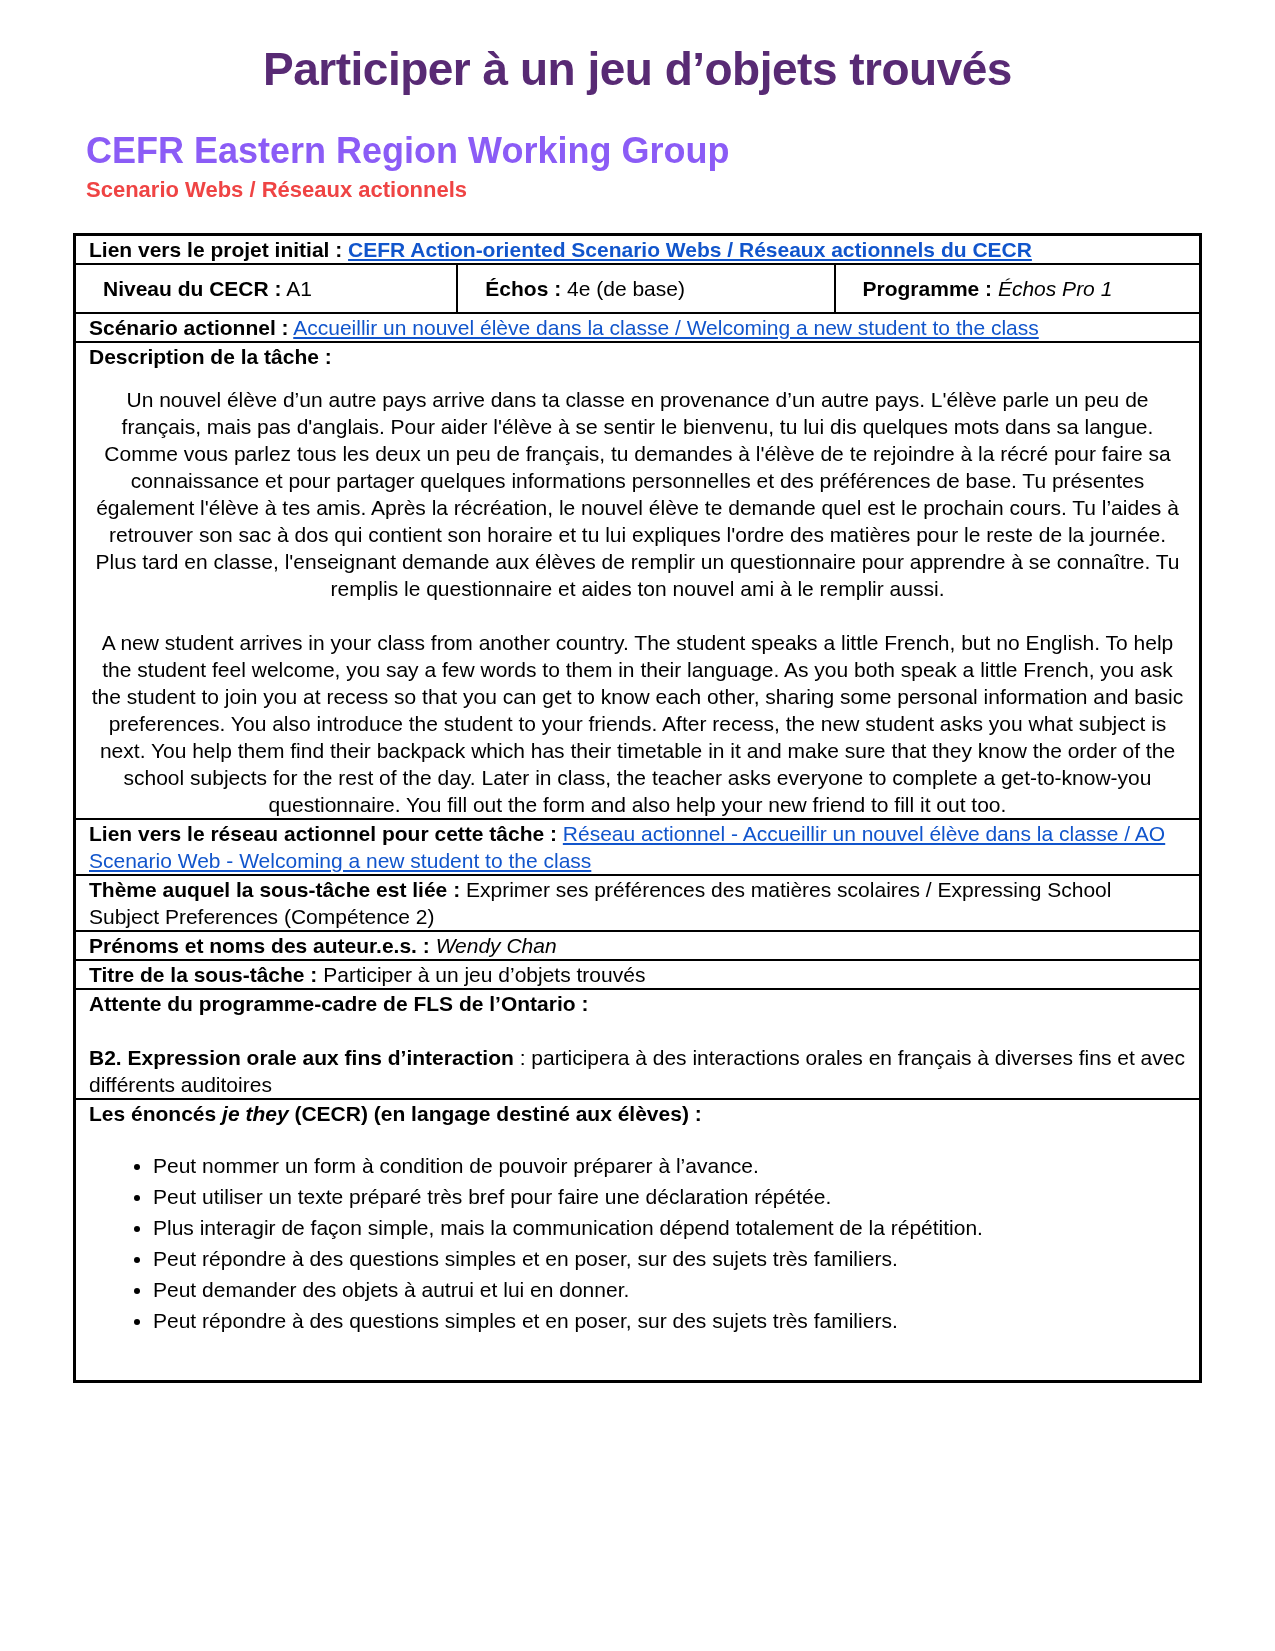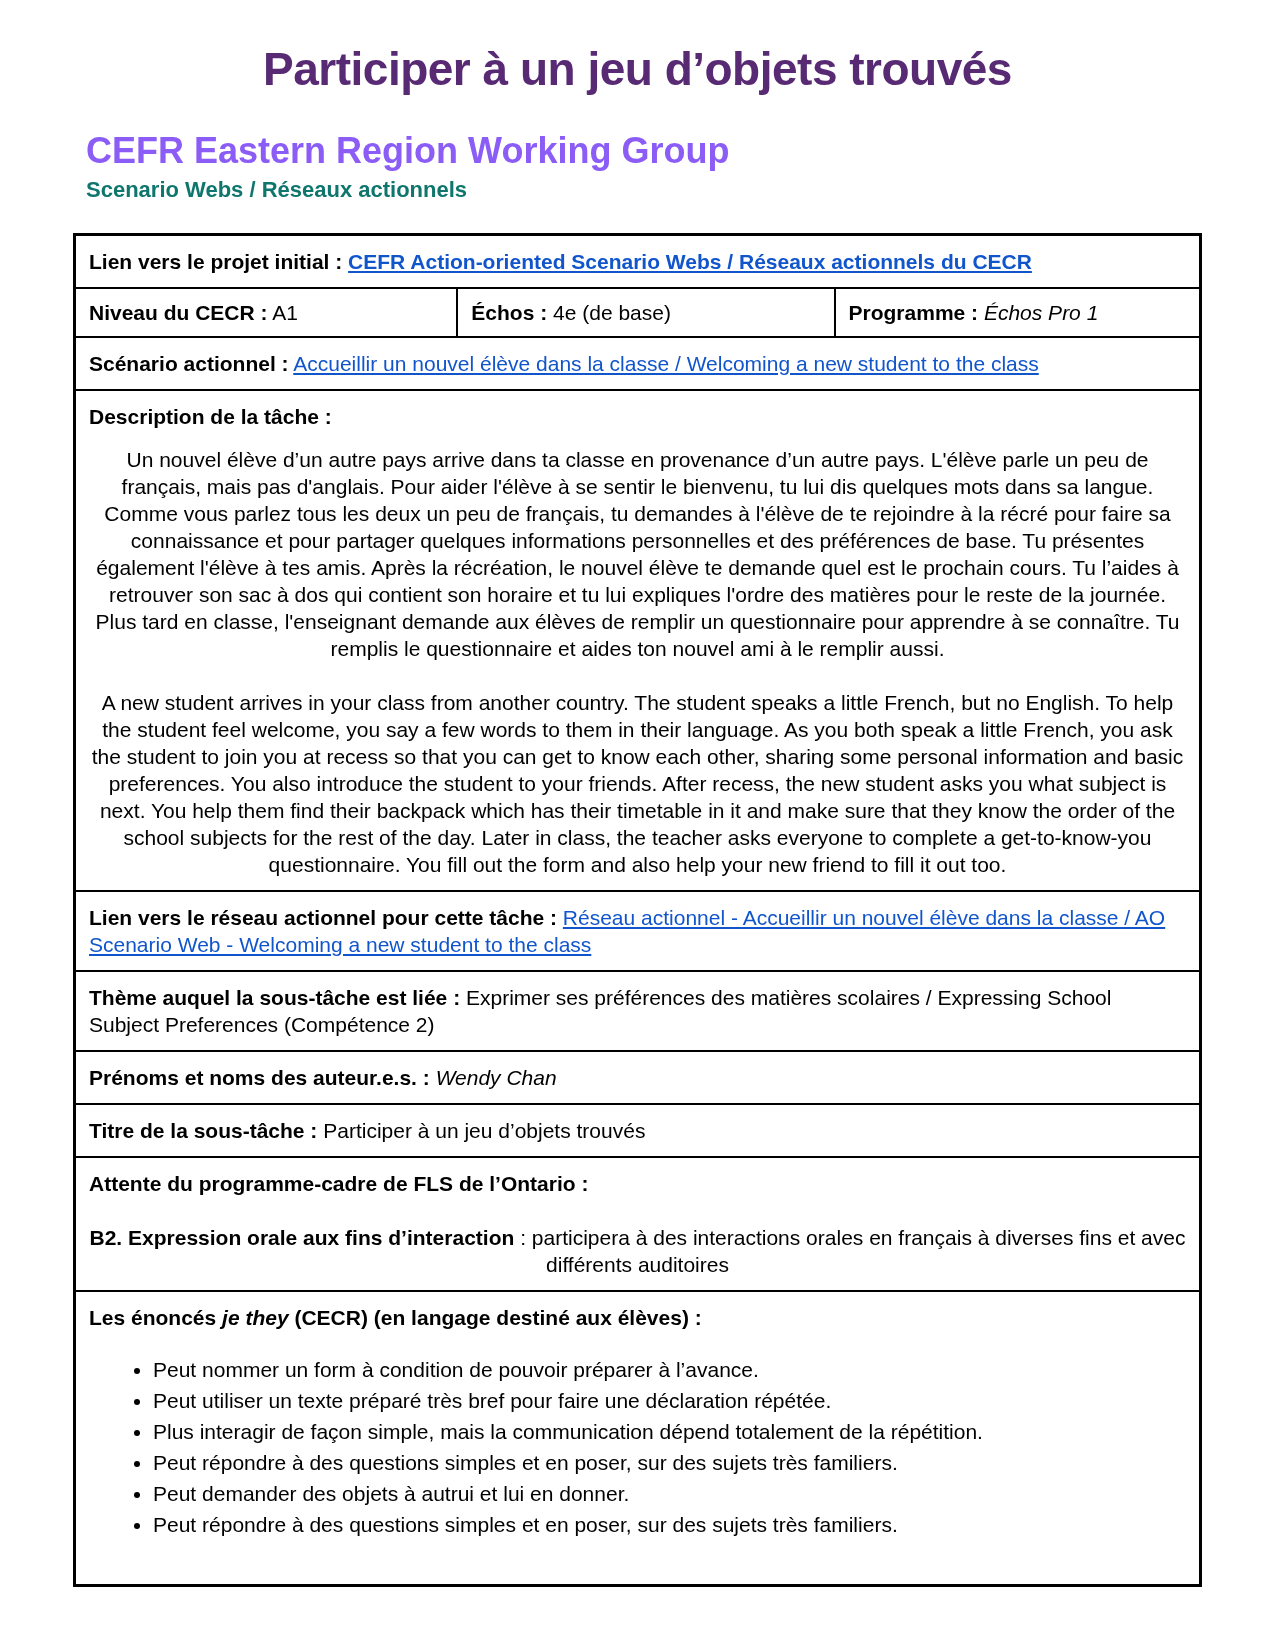--- a/index.html
+++ b/index.html
@@ -30,48 +30,48 @@
   }
   .subtitle-main {
     font-size: 36px;
     font-weight: bold;
     color: #8b5cf6;
   }
   .subtitle-sub {
     margin-top: 5px;
     font-size: 22px;
     font-weight: bold;
-    color: #0f766e;
+    color: #ef4444;
   }
   table.info-table {
     width: 100%;
     margin-top: 30px;
     border-collapse: collapse;
     border: 3px solid #000000;
     font-size: 21px;
     line-height: 27px;
   }
   table.info-table td {
     border: 2px solid #000000;
-    padding: 12px 13px;
+    padding: 0 13px;
     vertical-align: top;
   }
-  tr.meta-row td { padding: 10px 13px; }
+  tr.meta-row td { padding: 10px 27px; }
   .lbl { font-weight: bold; }
   .val-italic { font-style: italic; }
   a.doc-link {
     color: #1155cc;
     text-decoration: underline;
     cursor: pointer;
   }
   a.doc-link.bold { font-weight: bold; }
   p.para { margin: 16px 0 27px 0; text-align: center; }
   p.para:last-child { margin-bottom: 0; }
   .desc-label { font-weight: bold; }
-  p.b2-para { margin: 27px 0 0 0; text-align: center; }
+  p.b2-para { margin: 27px 0 0 0; }
   .cando-cell { padding-bottom: 42px !important; }
   ul.can-do {
     margin: 25px 0 0 0;
     padding-left: 64px;
   }
   ul.can-do li {
     margin-bottom: 4px;
   }
 </style>
 </head>

